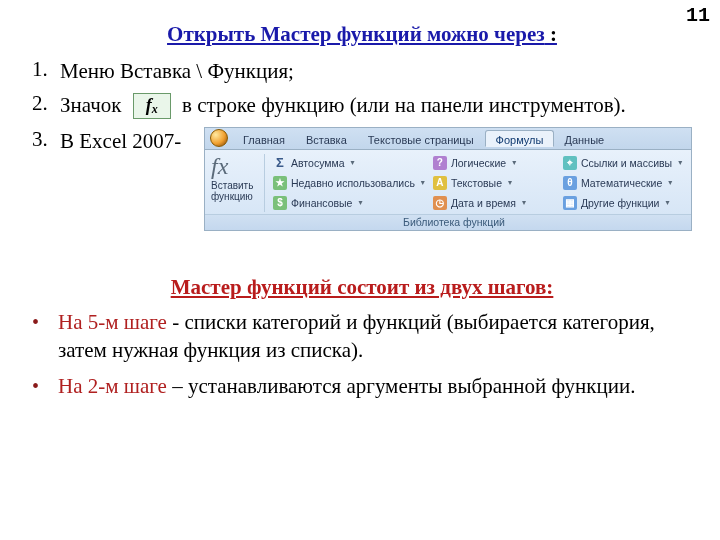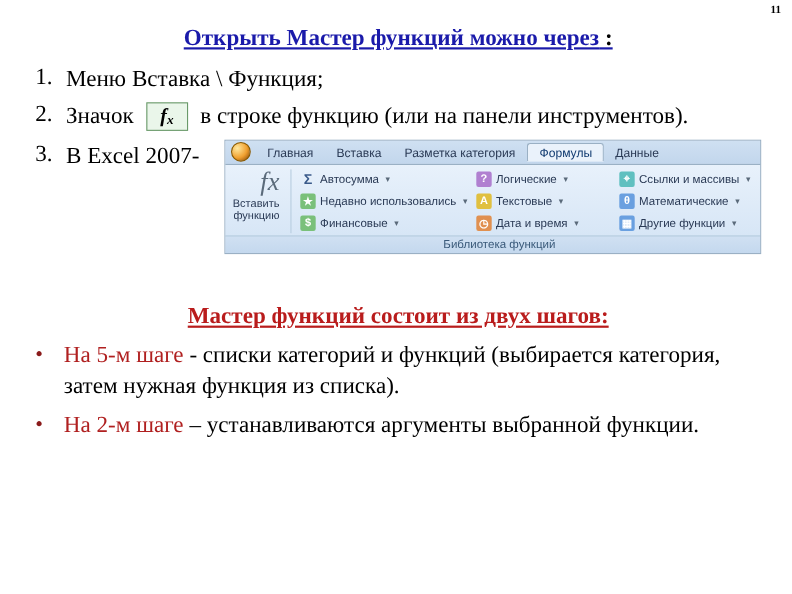--- a/index.html
+++ b/index.html
@@ -10,23 +10,23 @@
     font-family: "Times New Roman", serif;
     font-size: 21px;
     color: #000;
     position: relative;
     padding: 18px 28px 0 32px;
   }
   .page-num {
     position: absolute;
     top: 4px;
     right: 10px;
-    font-family: Liberation Serif, serif;
+    font-family: Liberation Mono, monospace;
     font-weight: bold;
-    font-size: 10px;
+    font-size: 20px;
   }
   .heading {
     color: #1a1aaa;
     text-decoration: underline;
     text-align: center;
     margin: 4px 0 10px 0;
     font-size: 21px;
   }
   .heading .colon { color: #000; text-decoration: none; }
   ol.open-list {
@@ -105,21 +105,21 @@
     font-weight: 500;
   }
   .ribbon-body {
     display: flex;
     background: linear-gradient(#e8f1fb, #d7e6f6);
     padding: 4px 6px 2px 6px;
     gap: 8px;
   }
   .big-btn {
     width: 54px;
-    text-align: right;
+    text-align: left;
     border-right: 1px solid #b8cde0;
     padding-right: 10px;
   }
   .fx-large {
     font-family: Georgia, serif;
     font-style: italic;
     font-size: 24px;
     color: #5a6a7a;
     line-height: 1;
     margin-bottom: 2px;
@@ -222,21 +222,21 @@
       </div>
     </div>
 
     <div class="ribbon">
       <div class="ribbon-tabs">
         <div class="orb">
             <div class="orb-circle"></div>
           </div>
         <div class="tab">Главная</div>
         <div class="tab">Вставка</div>
-        <div class="tab">Разметка категория</div>
+        <div class="tab">Текстовые страницы</div>
         <div class="tab active">Формулы</div>
         <div class="tab">Данные</div>
       </div>
       <div class="ribbon-body">
         <div class="big-btn">
           <div class="fx-large">fx</div>
           <div class="lbl">Вставить функцию</div>
         </div>
         <div class="btn-grid">
           <div class="rb">

